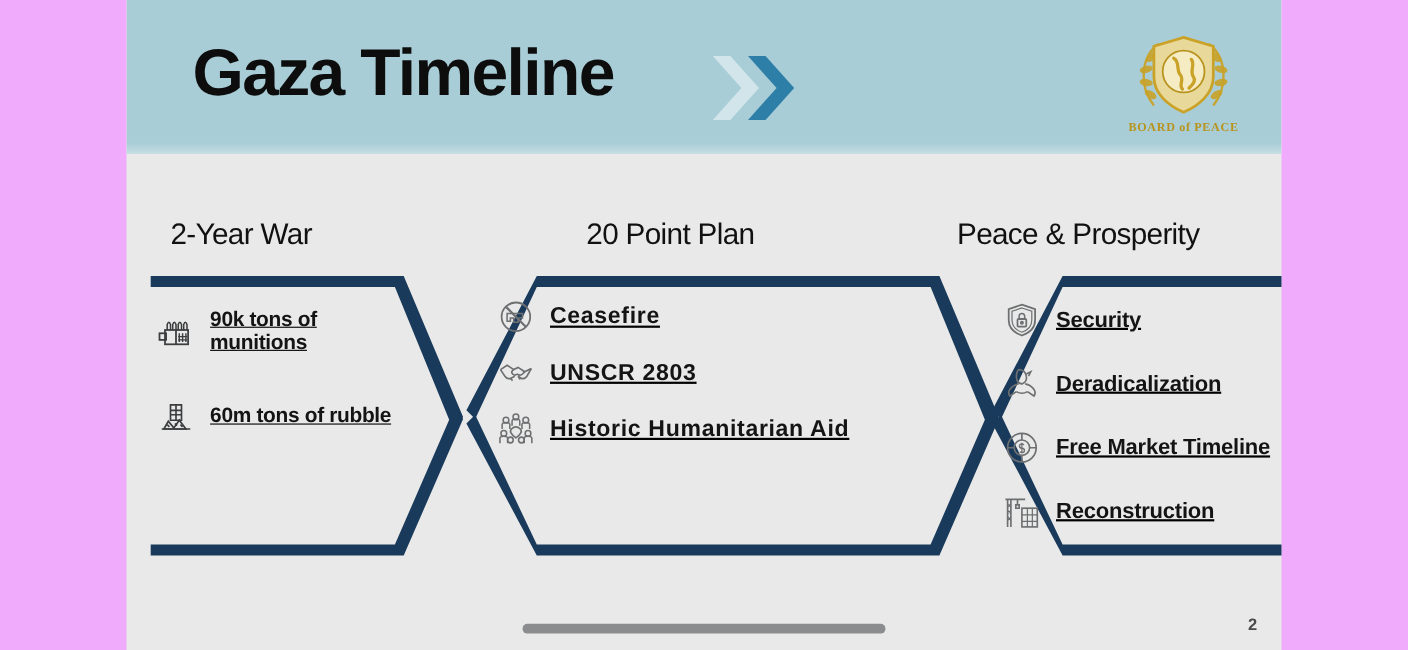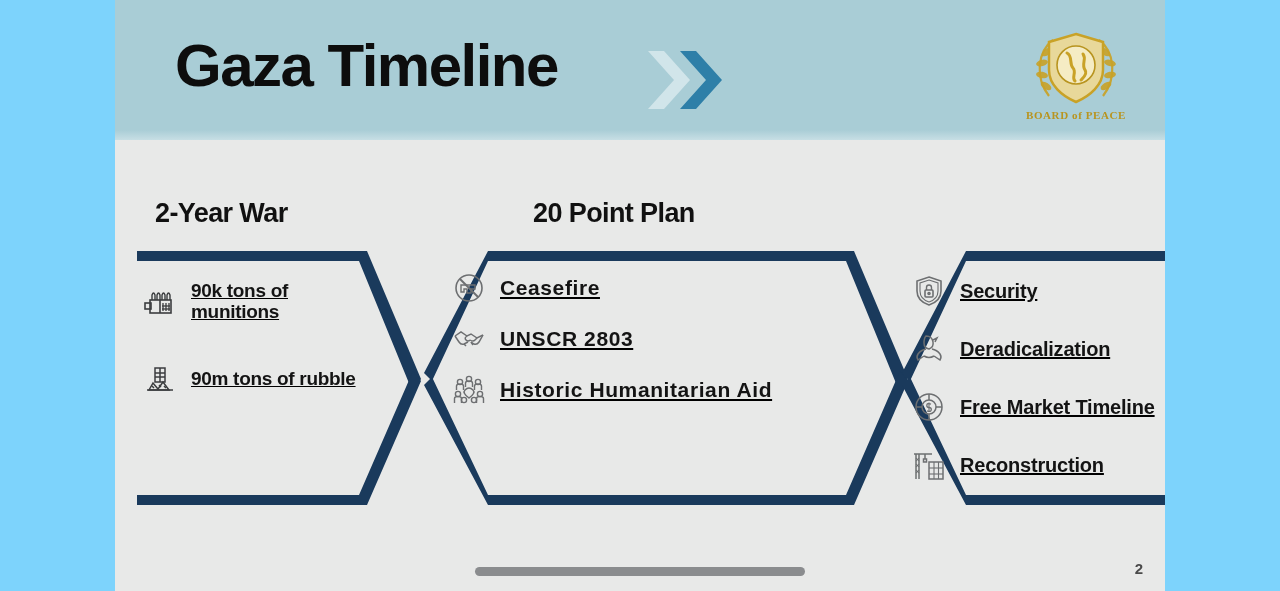--- a/index.html
+++ b/index.html
@@ -11,21 +11,21 @@
     width: 1280px;
     height: 591px;
     overflow: hidden;
     font-family: "Liberation Sans", sans-serif;
   }
 
   #viewer {
     position: relative;
     width: 1280px;
     height: 591px;
-    background: #7dd3fc;
+    background: #f0abfc;
   }
 
   
   #slide {
     position: absolute;
     left: 115px;
     top: 0px;
     width: 1050px;
     height: 591px;
     background: #e8e9e8;
@@ -88,21 +88,21 @@
     top: 20px;
     width: 106px;
     height: 104px;
   }
   #emblem svg { display: block; }
 
   
   .col-heading {
     position: absolute;
     font-size: 27px;
-    font-weight: bold;
+    font-weight: normal;
     color: #111111;
     letter-spacing: -0.6px;
     white-space: nowrap;
     line-height: 1;
     text-align: right;
   }
   #heading-0 { left: 40px;  top: 200px; }
   #heading-1 { left: 400px; top: 200px; margin-left: 18px; }
   #heading-2 { left: 755px; top: 200px; }
 
@@ -240,20 +240,21 @@
             <text x="53" y="99" text-anchor="middle" letter-spacing="0.6">BOARD of PEACE</text>
           </g>
         </svg>
       </div>
 
       <div id="header-sheen"></div>
     </div>
 
     <div class="col-heading" id="heading-0">2-Year War</div>
     <div class="col-heading" id="heading-1">20 Point Plan</div>
+    <div class="col-heading" id="heading-2">Peace &amp; Prosperity</div>
 
     <div class="band" id="band-0">
       <svg width="298" height="272" viewBox="0 0 298 272">
         <g fill="#1a3a5c">
           <polygon points="14,4 244,4 298,132 290,146 236,14 14,14"></polygon>
           <polygon points="14,258 244,258 298,134 290,124 236,248 14,248"></polygon>
         </g>
       </svg>
     </div>
 
@@ -303,21 +304,21 @@
       <div class="item">
         <span class="item-icon">
           <svg width="34" height="34" viewBox="0 0 34 34" fill="none" stroke="currentColor" stroke-width="1.5">
             <path d="M12 6 L22 6 L22 20 L12 20 Z"></path>
             <path d="M12 11 L22 11 M12 15 L22 15 M17 6 L17 20"></path>
             <path d="M6 28 L10 21 L15 27 L20 20 L26 28 Z"></path>
             <path d="M4 28 L30 28"></path>
             <path d="M9 24 L11 26 M21 24 L23 26 M16 23 L18 25"></path>
           </svg>
         </span>
-        <span class="item-label">90m tons of rubble</span>
+        <span class="item-label">60m tons of rubble</span>
       </div>
 
     </div>
 
     <div class="items" id="items-1">
       <div class="item">
         <span class="item-icon">
           <svg width="32" height="32" viewBox="0 0 32 32" fill="none" stroke="currentColor" stroke-width="1.6">
             <circle cx="16" cy="16" r="13"></circle>
             <path d="M8 13 L22 13 L22 17 L18 17 L18 21 L14 21 L14 17 L11 17 L11 20 L8 20 Z" stroke-width="1.4"></path>

